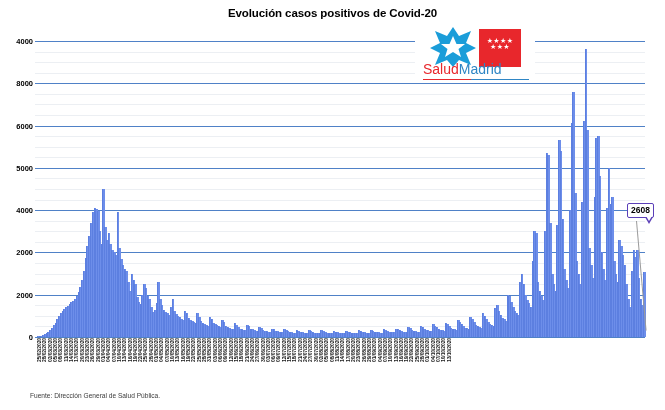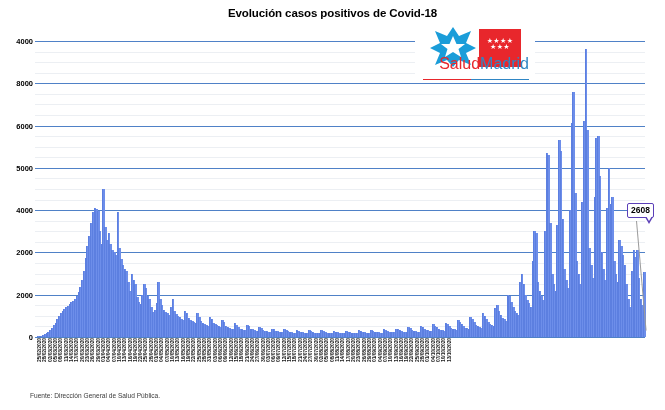--- a/index.html
+++ b/index.html
@@ -112,43 +112,43 @@
   #logo-flag{
     position:absolute;left:64px;top:2px;width:42px;height:38px;
     background:#e8272c;
   }
   #logo-flag-stars{
     position:absolute;left:0;top:9px;width:42px;
     text-align:center;
     color:#ffffff;font-size:7px;line-height:5.5px;letter-spacing:0.4px;
   }
   #logo-text{
-    position:absolute;left:8px;top:28px;width:106px;
-    text-align:right;font-size:16px;
+    position:absolute;left:8px;top:34px;width:106px;
+    text-align:left;font-size:14px;
     white-space:nowrap;
   }
   #logo-text .salud{color:#e8272c;}
   #logo-text .madrid{color:#2f86c5;}
   #logo-rule{
     position:absolute;left:8px;top:52px;width:106px;height:1.4px;
     background:linear-gradient(to right,#e8272c 0%,#e8272c 45%,#2f86c5 45%,#2f86c5 100%);
   }
 
   
   #footer-source{
     position:absolute;left:30px;top:392px;
     font-size:6.6px;color:#3b3b3b;
   }
 </style>
 </head>
 <body>
 
 <div id="chart-root">
 
-  <div id="chart-title">Evolución casos positivos de Covid-18</div>
+  <div id="chart-title">Evolución casos positivos de Covid-20</div>
 
   <div id="y-axis">
       <div class="ytick" style="top: 337px;">0</div>
       <div class="ytick" style="top: 294.714px;">2000</div>
       <div class="ytick" style="top: 252.429px;">2000</div>
       <div class="ytick" style="top: 210.143px;">4000</div>
       <div class="ytick" style="top: 167.857px;">5000</div>
       <div class="ytick" style="top: 125.571px;">6000</div>
       <div class="ytick" style="top: 83.2857px;">8000</div>
       <div class="ytick" style="top: 41px;">4000</div>

